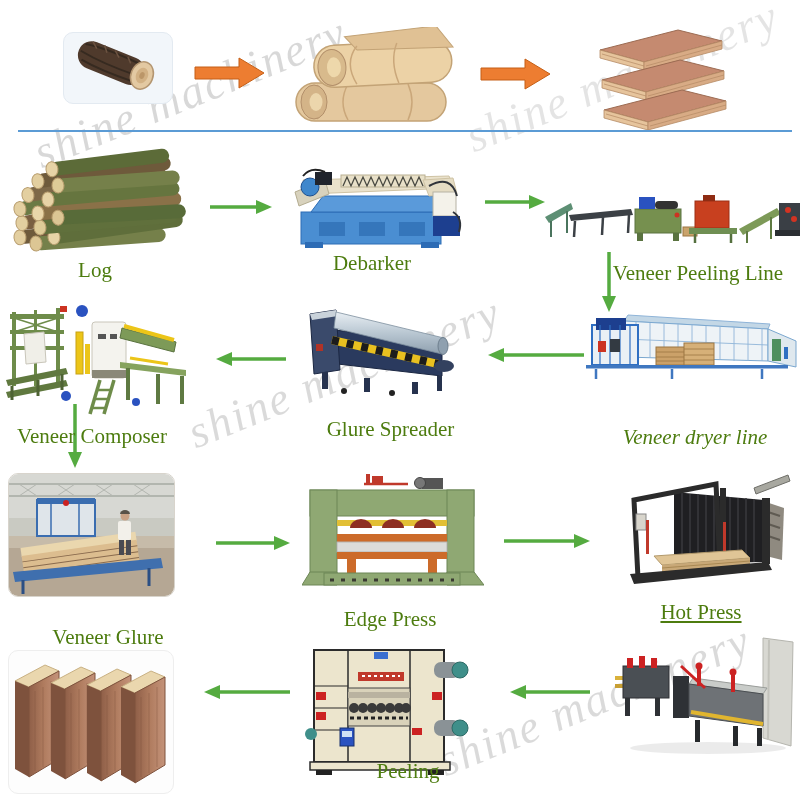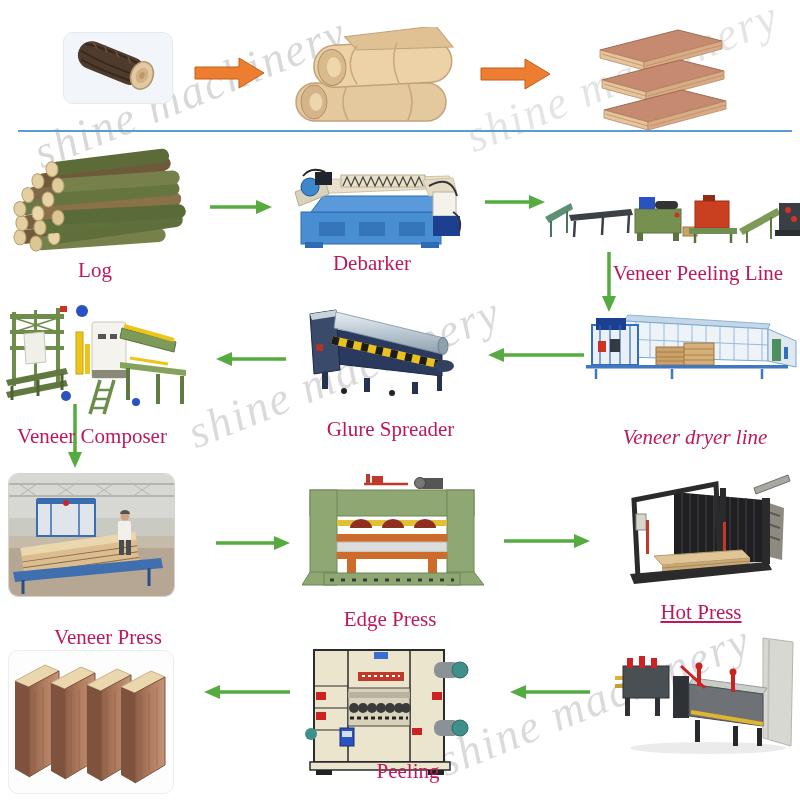--- a/index.html
+++ b/index.html
@@ -1,19 +1,19 @@
 <!DOCTYPE html>
 <html><head>
 <meta charset="utf-8">
 <style>
   html,body{margin:0;padding:0;background:#fff;}
   .canvas{position:relative;width:800px;height:800px;background:#ffffff;overflow:hidden;
           font-family:"Liberation Serif", serif;}
   .abs{position:absolute;}
-  .lbl{position:absolute;text-align:center;font-size:21px;color:#be185d;line-height:1.1;
+  .lbl{position:absolute;text-align:center;font-size:21px;color:#4d7c0f;line-height:1.1;
        font-family:"Liberation Serif", serif;}
   .wm{position:absolute;white-space:nowrap;font-style:italic;font-size:46px;
       color:#000;transform-origin:left center;transform:rotate(-22deg);
       font-family:"Liberation Serif", serif;pointer-events:none;letter-spacing:2px;}
   .tile{position:absolute;border-radius:10px;}
   svg{display:block;}
 </style>
 </head>
 <body>
 
@@ -382,21 +382,21 @@
     <rect x="146" y="36" width="8" height="66" fill="#2b2b2b"></rect>
     <rect x="20" y="52" width="10" height="16" fill="#d8d5cc" stroke="#888"></rect>
     <rect x="30" y="58" width="3" height="34" fill="#c0392b"></rect>
     <rect x="107" y="60" width="3" height="30" fill="#c0392b"></rect>
     <polygon points="38,94 126,88 134,96 46,103" fill="#e0c596" stroke="#b39a6c"></polygon>
     <polygon points="46,103 134,96 134,110 46,117" fill="#c8a877"></polygon>
     <path d="M46,106 l88,-7 M46,110 l88,-7 M46,114 l88,-7" stroke="#a5854f" stroke-width="0.9"></path>
     <polygon points="14,112 152,100 156,108 18,122" fill="#2b2b2b"></polygon>
   </svg>
 
-  <div class="lbl" style="left:30px;top:626px;width:156px;">Veneer Press</div>
+  <div class="lbl" style="left:30px;top:626px;width:156px;">Veneer Glure</div>
   <div class="lbl" style="left:340px;top:608px;width:100px;">Edge Press</div>
   <div class="lbl" style="left:656px;top:601px;width:90px;text-decoration:underline;">Hot Press</div>
 
   <svg class="abs" style="left:613px;top:632px;" width="187" height="127" viewBox="0 0 187 127">
     <ellipse cx="95" cy="116" rx="78" ry="6" fill="rgba(0,0,0,0.08)"></ellipse>
     <polygon points="150,6 180,10 178,114 150,106" fill="#d8d8d2" stroke="#b5b5ae"></polygon>
     <line x1="156" y1="8" x2="155" y2="108" stroke="#c2c2bb" stroke-width="2"></line>
     <rect x="2" y="44" width="36" height="4" fill="#d9b13b"></rect>
     <rect x="2" y="52" width="36" height="4" fill="#c89f33"></rect>
     <rect x="10" y="34" width="46" height="32" fill="#4a4f54" stroke="#2e3135"></rect>

